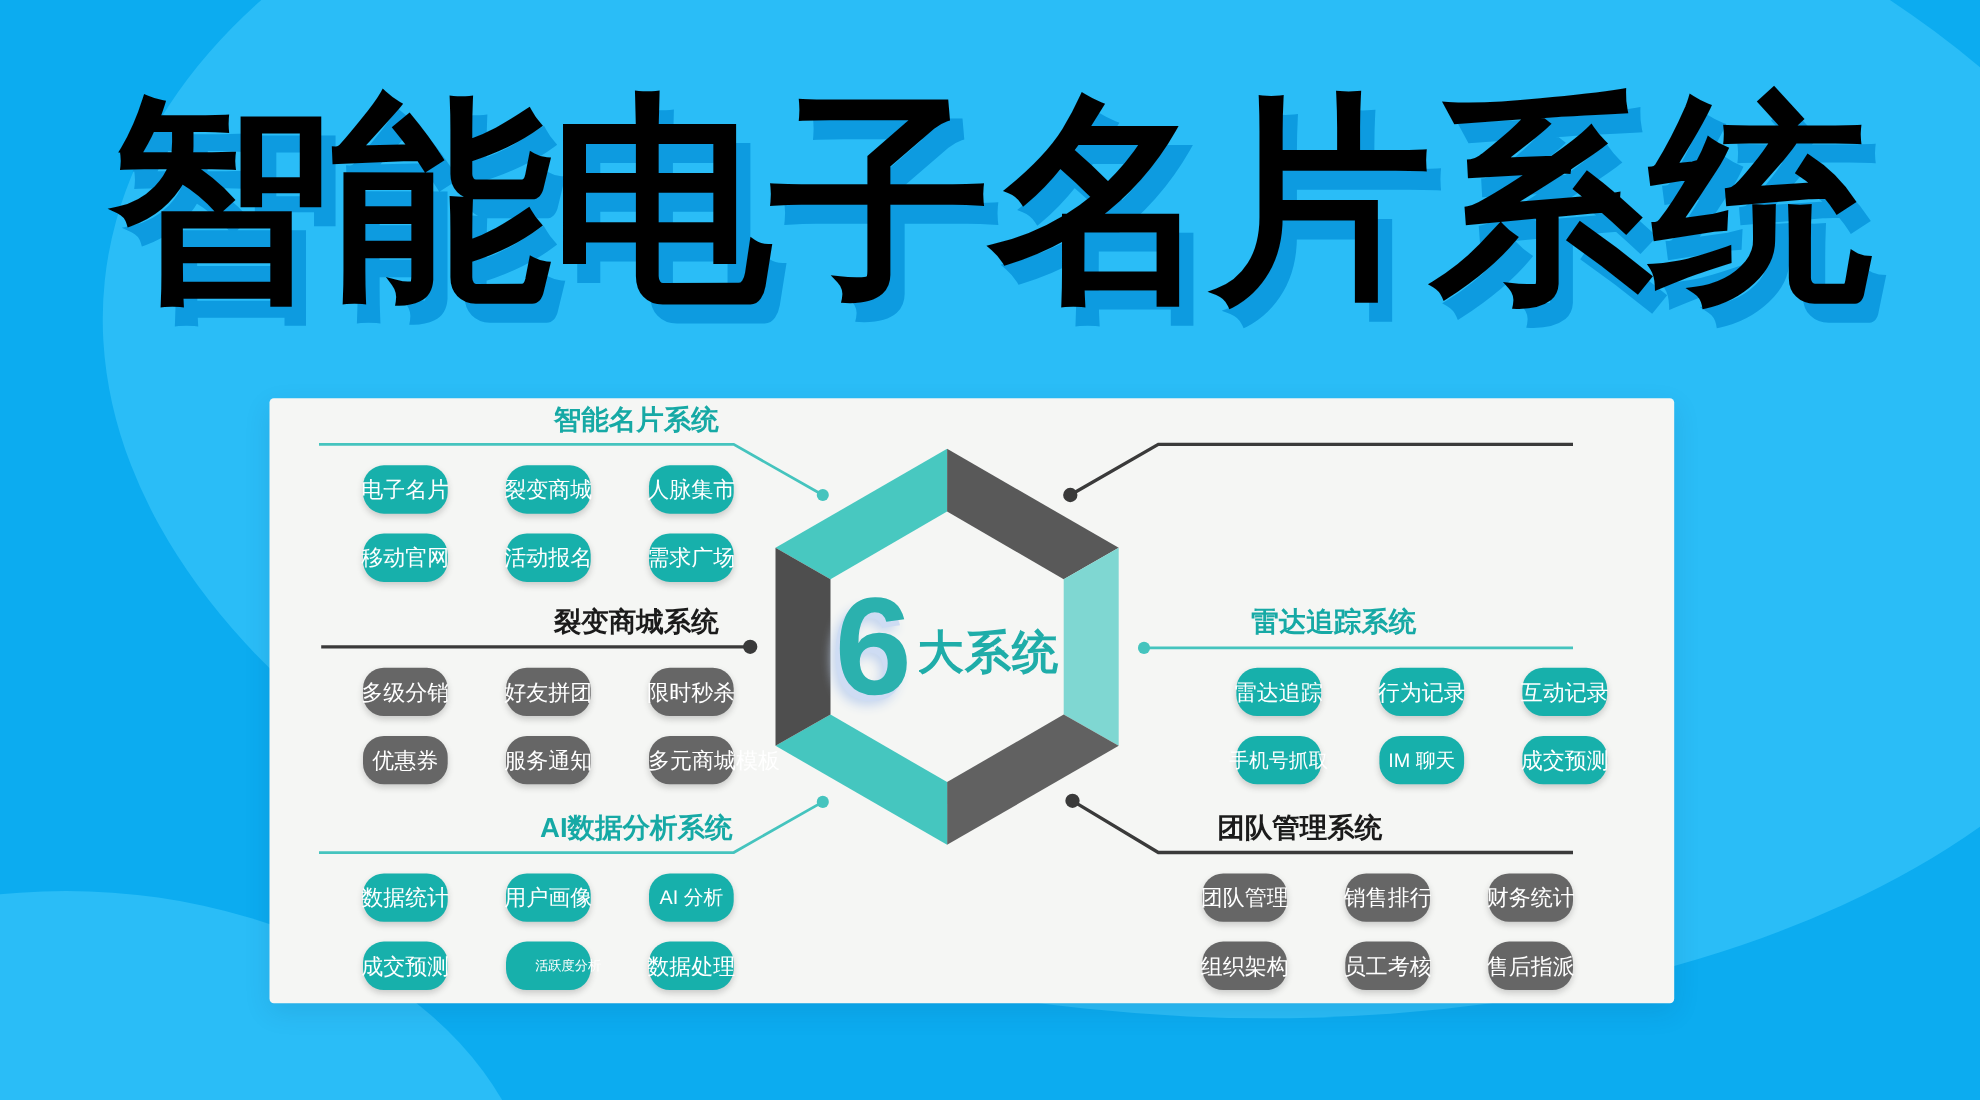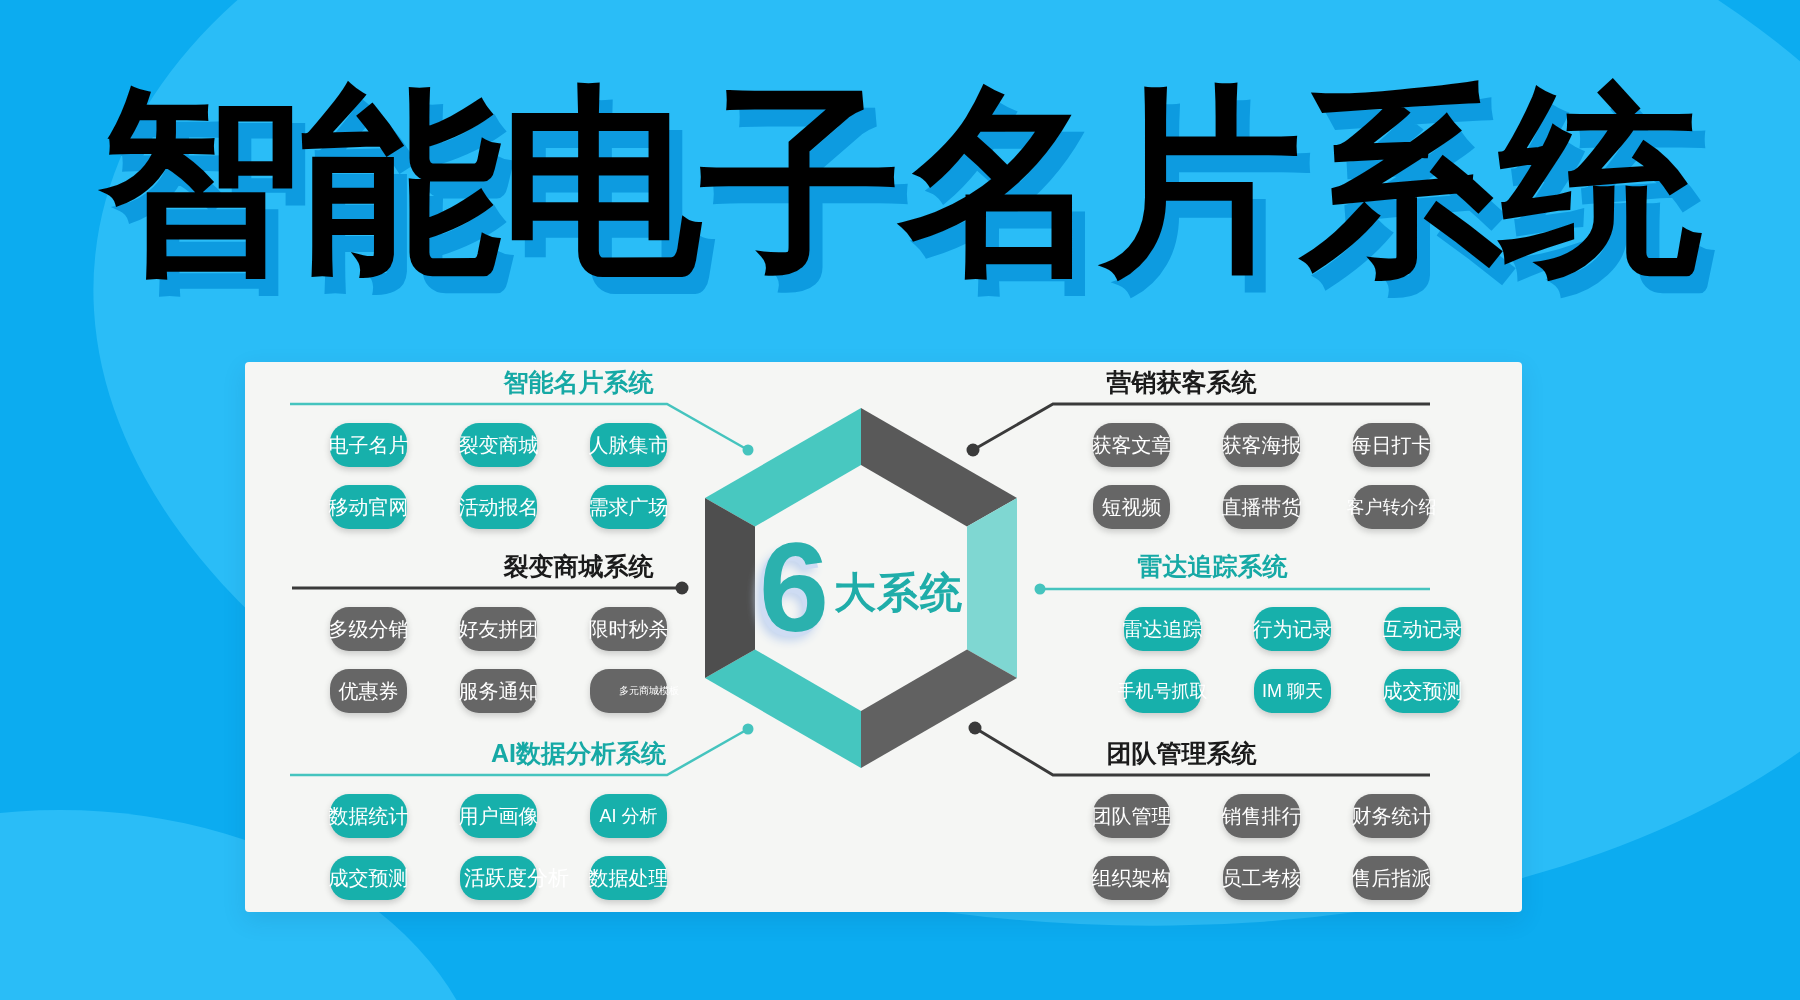--- a/index.html
+++ b/index.html
@@ -134,46 +134,37 @@
     </div>
 
     <div class="group pos-ml theme-gray">
       <div class="gtitle">裂变商城系统</div>
       <div class="tags">
         <div class="tag">多级分销</div>
         <div class="tag">好友拼团</div>
         <div class="tag">限时秒杀</div>
         <div class="tag">优惠券</div>
         <div class="tag">服务通知</div>
-        <div class="tag" style="font-size: 10px; padding-left: 41px;">多元商城模板</div>
+        <div class="tag" style="font-size: 20px; padding-left: 41px;">多元商城模板</div>
       </div>
     </div>
 
     <div class="group pos-bl theme-teal">
       <div class="gtitle">AI数据分析系统</div>
       <div class="tags">
         <div class="tag">数据统计</div>
         <div class="tag">用户画像</div>
         <div class="tag" style="font-size: 18px;">AI 分析</div>
         <div class="tag">成交预测</div>
-        <div class="tag" style="font-size: 21px; padding-left: 36px;">活跃度分析</div>
+        <div class="tag" style="font-size: 12px; padding-left: 36px;">活跃度分析</div>
         <div class="tag">数据处理</div>
       </div>
     </div>
 
     <div class="group pos-tr theme-gray">
-      <div class="gtitle">营销获客系统</div>
-      <div class="tags">
-        <div class="tag">获客文章</div>
-        <div class="tag">获客海报</div>
-        <div class="tag">每日打卡</div>
-        <div class="tag">短视频</div>
-        <div class="tag">直播带货</div>
-        <div class="tag" style="font-size: 18px;">客户转介绍</div>
-      </div>
     </div>
 
     <div class="group pos-mr theme-teal">
       <div class="gtitle">雷达追踪系统</div>
       <div class="tags">
         <div class="tag">雷达追踪</div>
         <div class="tag">行为记录</div>
         <div class="tag">互动记录</div>
         <div class="tag" style="font-size: 18px;">手机号抓取</div>
         <div class="tag" style="font-size: 18px;">IM 聊天</div>

